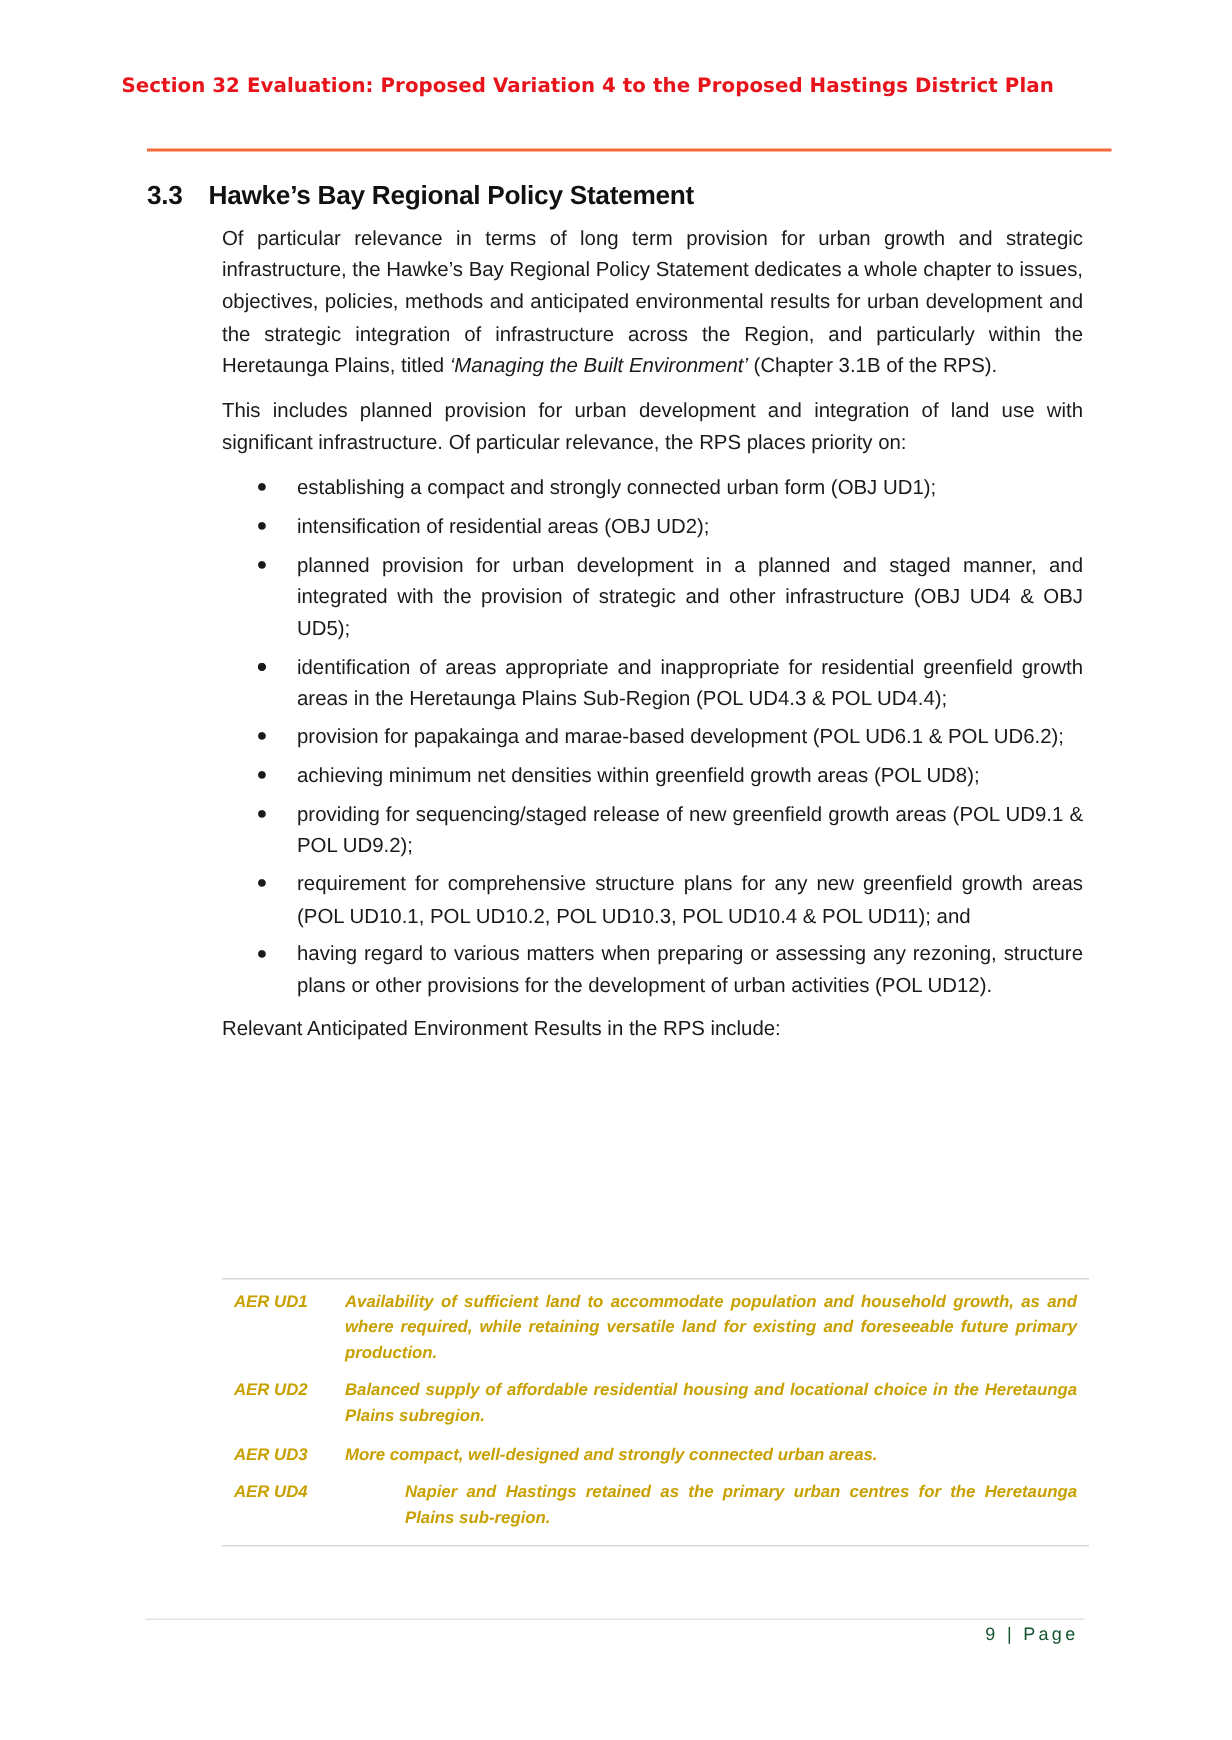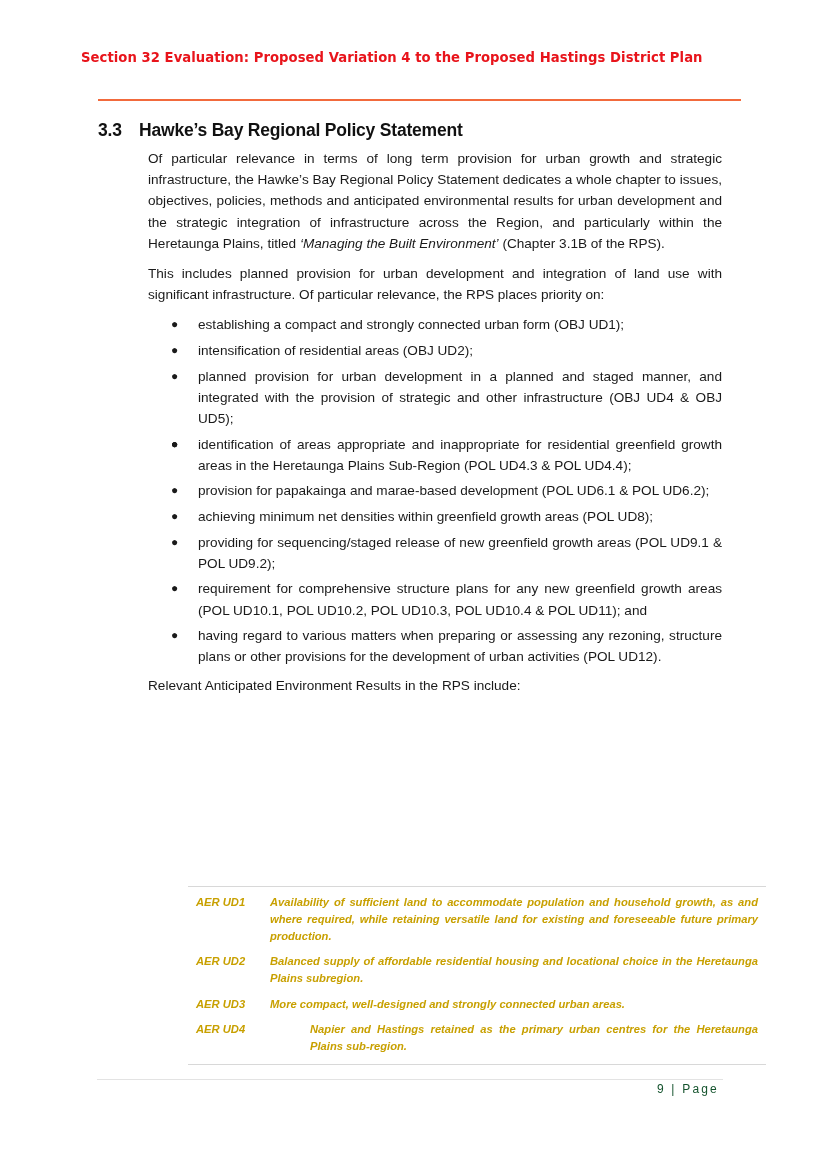--- a/index.html
+++ b/index.html
@@ -78,27 +78,26 @@
     }
     ul.bullets li .bullet {
       position: absolute;
       left: 23px;
       top: 0;
       font-size: 12px;
     }
     .aer-table {
       position: absolute;
       left: 148px;
-      top: 886px;
+      top: 852px;
       width: 578px;
       border-top: 1.5px solid #d8d8d8;
       border-bottom: 1.5px solid #d8d8d8;
       padding-top: 7px;
       padding-bottom: 9px;
-      margin-left: 40px;
     }
     .aer-row {
       display: flex;
       font-family: "Liberation Sans", sans-serif;
       font-style: italic;
       font-weight: bold;
       font-size: 11.2px;
       line-height: 17px;
       color: #c8a000;
       margin-bottom: 8.4px;

